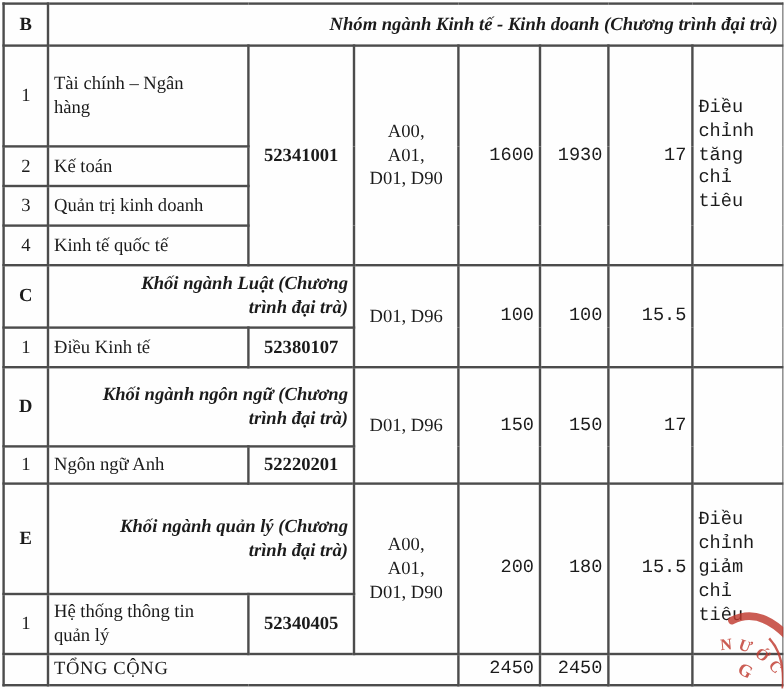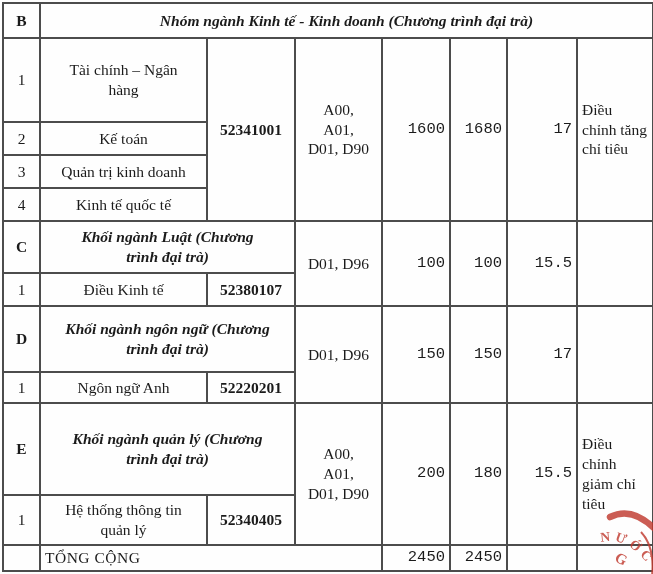--- a/index.html
+++ b/index.html
@@ -24,30 +24,30 @@
     border: 2px solid #4c4c4c;
     font-size: 15.5px;
     line-height: 1.28;
     padding: 2px 4px;
     vertical-align: middle;
     overflow: hidden;
   }
   .sec-letter { text-align: center; font-weight: bold; font-size: 16px; }
   .c-idx      { text-align: center; }
   .sec-title  {
-    text-align: center; font-weight: bold; font-style: italic;
+    text-align: right; font-weight: bold; font-style: italic;
     padding-left: 13px; white-space: pre-line;
   }
-  .c-name { text-align: center; padding: 2px 4px 2px 10px; white-space: pre-line; }
+  .c-name { text-align: left; padding: 2px 4px 2px 10px; white-space: pre-line; }
   .c-code { text-align: center; font-weight: bold; }
   .c-grp  { text-align: center; white-space: pre-line; line-height: 1.5; margin-left: 13px; }
   .c-num  { text-align: right; font-family: Liberation Mono, monospace; }
   .c-note {
     text-align: left; vertical-align: top;
-    padding: 5px 7px 2px 8px; font-size: 15px; line-height: 1.4;
+    padding: 5px 7px 2px 8px; font-size: 15px; line-height: 1.4; font-family: Liberation Mono, monospace;
   }
   .va-bottom { vertical-align: bottom; padding-bottom: 9px; }
   .total-label { text-align: left; padding-left: 13px; letter-spacing: 0.5px; }
   #stamp-overlay {
     position: absolute; top: 0; left: 0;
     pointer-events: none;
   }
 </style>
 </head>
 <body>
@@ -74,21 +74,21 @@
 
     <tr style="height:84px">
       <td class="c-idx va-bottom">1</td>
       <td class="c-name va-bottom">Tài chính – Ngân
 hàng</td>
       <td class="c-code" rowspan="4">52341001</td>
       <td class="c-grp" rowspan="4">A00,
 A01,
 D01, D90</td>
       <td class="c-num" rowspan="4">1600</td>
-      <td class="c-num" rowspan="4">1680</td>
+      <td class="c-num" rowspan="4">1930</td>
       <td class="c-num" rowspan="4">17</td>
       <td class="c-note" rowspan="4">Điều chỉnh tăng chỉ tiêu</td>
     </tr>
     <tr style="height:33px">
       <td class="c-idx">2</td>
       <td class="c-name">Kế toán</td>
     </tr>
     <tr style="height:33px">
       <td class="c-idx">3</td>
       <td class="c-name">Quản trị kinh doanh</td>

